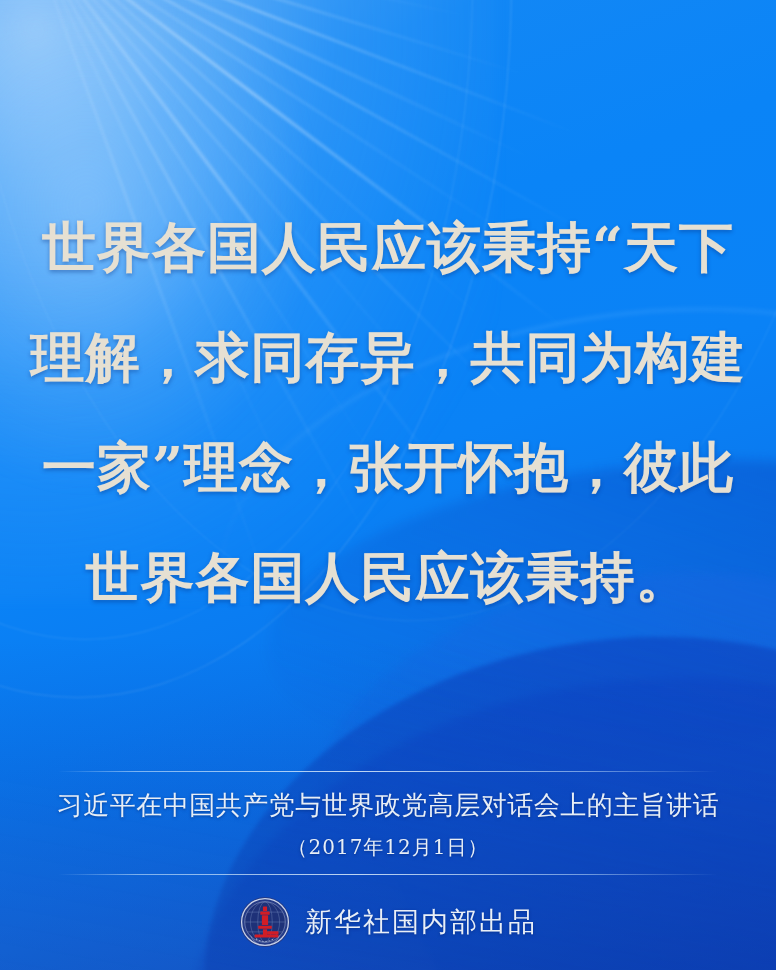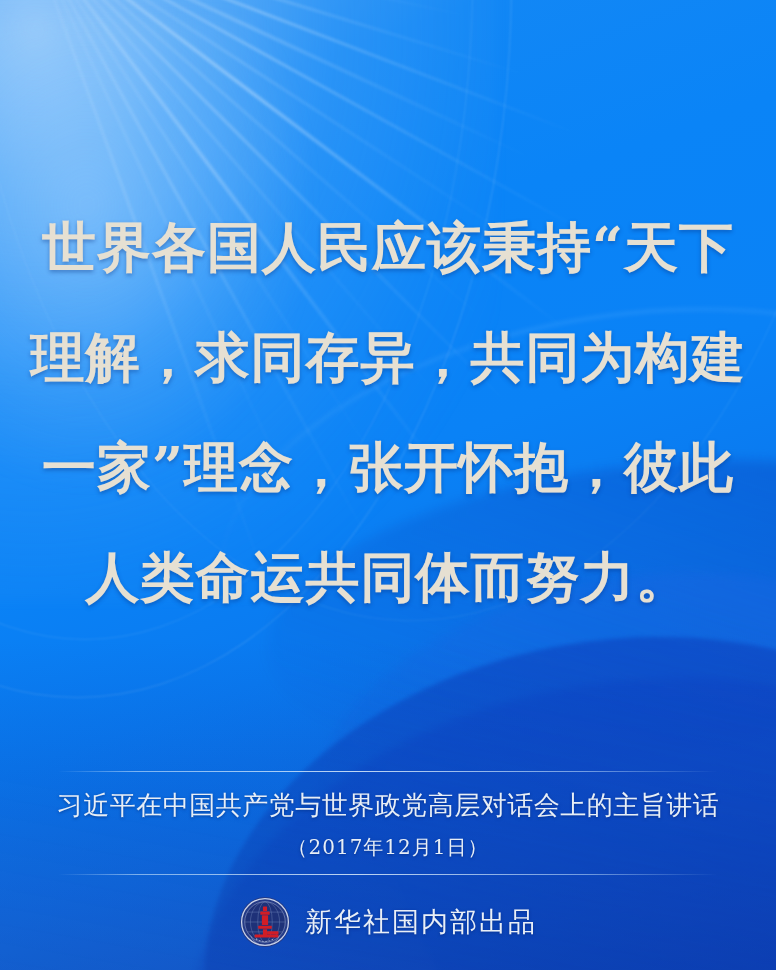--- a/index.html
+++ b/index.html
@@ -276,21 +276,21 @@
   <div class="swoosh sw1"></div>
   <div class="sw-rim"></div>
   <div class="bottom-shade"></div>
 
   <div class="content">
 
     <div class="quote-block">
       <div class="quote-line">世界各国人民应该秉持“天下</div>
       <div class="quote-line">理解，求同存异，共同为构建</div>
       <div class="quote-line">一家”理念，张开怀抱，彼此</div>
-      <div class="quote-line">人类命运共同体而努力。</div>
+      <div class="quote-line">世界各国人民应该秉持。</div>
     </div>
 
     <div class="divider top"></div>
 
     <div class="caption">
       <div class="caption-line">习近平在中国共产党与世界政党高层对话会上的主旨讲话</div>
       <div class="caption-line date">（2017年12月1日）</div>
     </div>
 
     <div class="divider bottom"></div>

